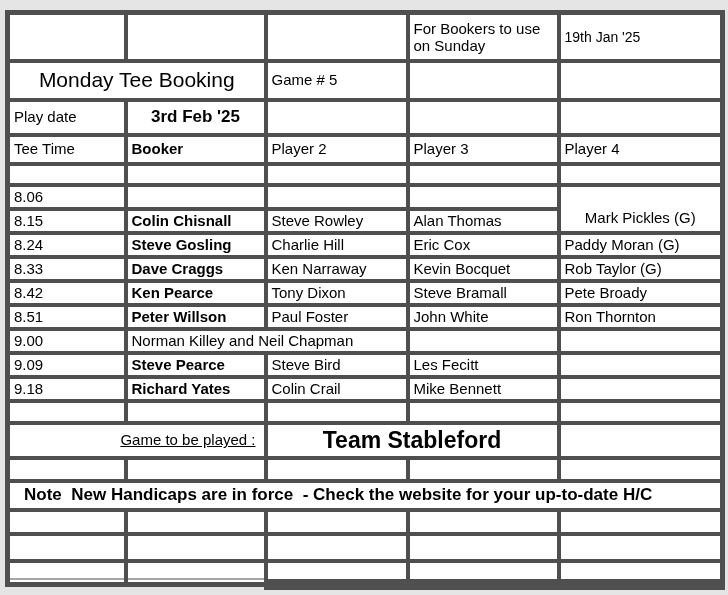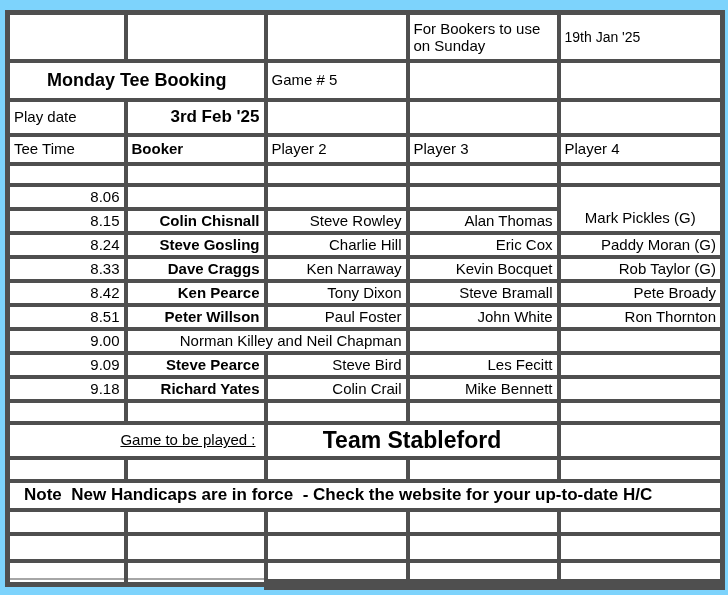--- a/index.html
+++ b/index.html
@@ -1,37 +1,37 @@
 <!DOCTYPE html>
 <html><head>
 <meta charset="utf-8">
 <style>
   html,body{margin:0;padding:0;background:#ffffff;}
   .canvas{
-    position:relative;width:728px;height:595px;background:#7dd3fc;
+    position:relative;width:728px;height:595px;background:#e5e5e5;
     font-family:"Liberation Sans",sans-serif;color:#000;overflow:hidden;
   }
   table.sheet{
     position:absolute;left:5px;top:10px;width:715px;
     border-collapse:collapse;table-layout:fixed;
     border:5px solid #4f4f4f;
   }
   td{
     border:4px solid #4f4f4f;
     font-size:15px;line-height:1.15;
     padding:0 4px;vertical-align:middle;
     white-space:nowrap;overflow:hidden;background:#fff;
   }
   td.wrap{white-space:normal;}
-  .ctr{text-align:right;}
+  .ctr{text-align:left;}
   .rt{text-align:right;padding-right:8px;text-decoration:underline;}
   .lf{text-align:left;}
   .bold{font-weight:bold;margin-left:44px;}
-  .title-cell{font-size:18px;font-weight:bold;text-align:center;}
-  .playdate-cell{font-size:17px;font-weight:bold;text-align:right;}
+  .title-cell{font-size:21px;font-weight:normal;text-align:center;}
+  .playdate-cell{font-size:17px;font-weight:bold;text-align:center;}
   .issue-date{font-size:14px;text-align:left;}
   .gamevalue-cell{font-size:23px;font-weight:bold;text-align:center;}
   .note-cell{font-size:17px;font-weight:bold;white-space:pre;padding-left:14px;}
   .p4-merged{vertical-align:bottom;text-align:center;padding-bottom:4px;margin-top:8px;}
   
   tr.last td.bl{
     border-bottom:5px solid #4f4f4f;
     background:linear-gradient(to bottom,#ffffff 0,#ffffff calc(100% - 4px),#a6a6a6 calc(100% - 4px),#a6a6a6 calc(100% - 2px),#ffffff calc(100% - 2px));
   }
   tr.last td.br{border-bottom:11px solid #4f4f4f;}

